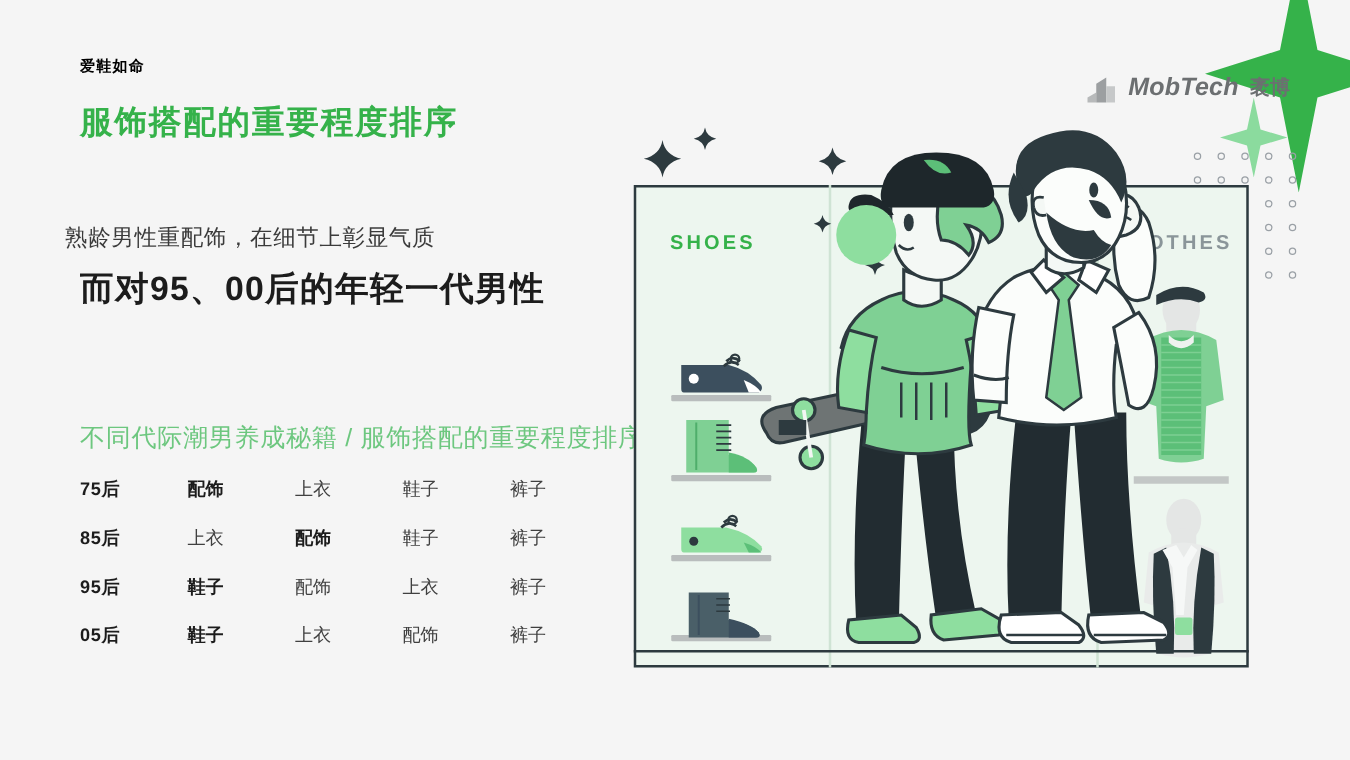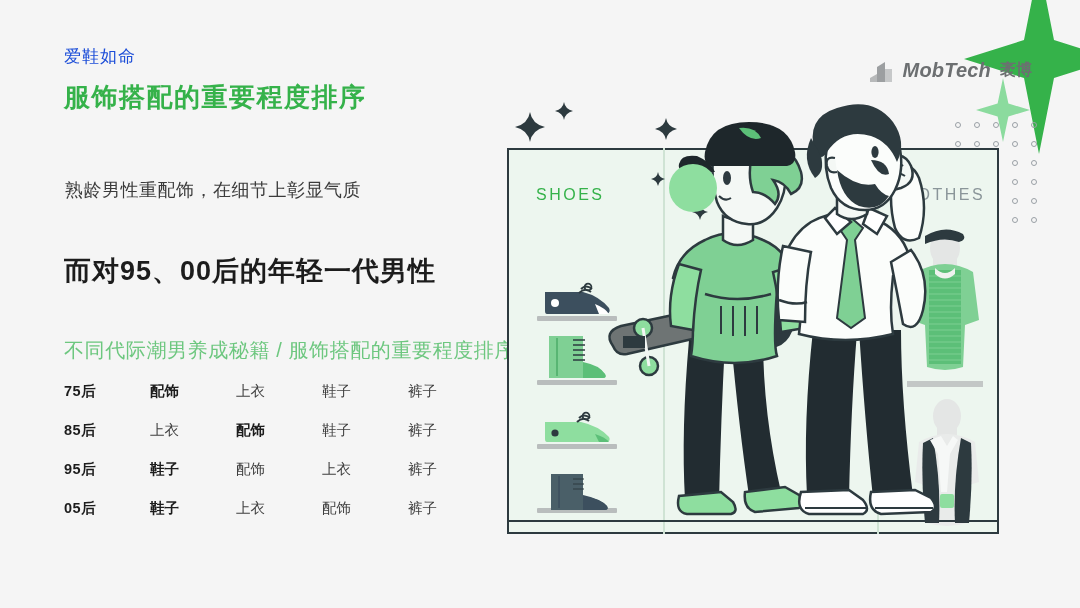--- a/index.html
+++ b/index.html
@@ -40,36 +40,36 @@
     position: absolute;
     width: 6px; height: 6px;
     border: 1px solid #9aa0a6;
     border-radius: 50%;
     background: transparent;
   }
 
   
   #eyebrow {
     position: absolute; left: 64px; top: 45px;
-    font-size: 17px; font-weight: normal; color: #1d4ed8;
+    font-size: 12px; font-weight: bold; color: #000000;
     letter-spacing: 1px;
   }
   #headline {
     position: absolute; left: 64px; top: 80px;
     font-size: 26px; font-weight: bold; color: #35b24a;
     letter-spacing: 1.5px;
   }
   #lede {
-    position: absolute; left: 65px; top: 178px;
+    position: absolute; left: 52px; top: 178px;
     font-size: 18px; color: #3b3b3b; letter-spacing: .5px;
   }
   #claim {
     position: absolute; left: 64px; top: 212px;
     font-size: 27px; font-weight: bold; color: #1c1c1c;
-    line-height: 1.45; letter-spacing: 1px; margin-top: 40px;
+    line-height: 1.45; letter-spacing: 1px;
   }
   #chart-caption {
     position: absolute; left: 64px; top: 337px;
     font-size: 20px; color: #6dc77f; letter-spacing: .6px;
   }
 
   
   #rank-table {
     position: absolute; left: 64px; top: 382px;
     width: 400px;
@@ -96,21 +96,21 @@
     position: absolute; inset: 0;
     background: #edf6ef;
     border: 2.5px solid #2d3a3f;
   }
   .panel-divider {
     position: absolute; top: 0; bottom: 0;
     width: 1.5px; background: #cfe3d4;
   }
   .panel-label {
     position: absolute;
-    font-size: 16px; font-weight: normal; letter-spacing: 2.5px;
+    font-size: 16px; font-weight: bold; letter-spacing: 2.5px;
   }
   #label-shoes   { left: 29px; top: 38px;  color: #35b24a; }
   #label-clothes { left: 385px; top: 38px; color: #8a9599; }
 
   
   .shelf {
     position: absolute; left: 30px;
     width: 80px; height: 5px;
     background: #b9bdbd; border-radius: 1px;
   }

